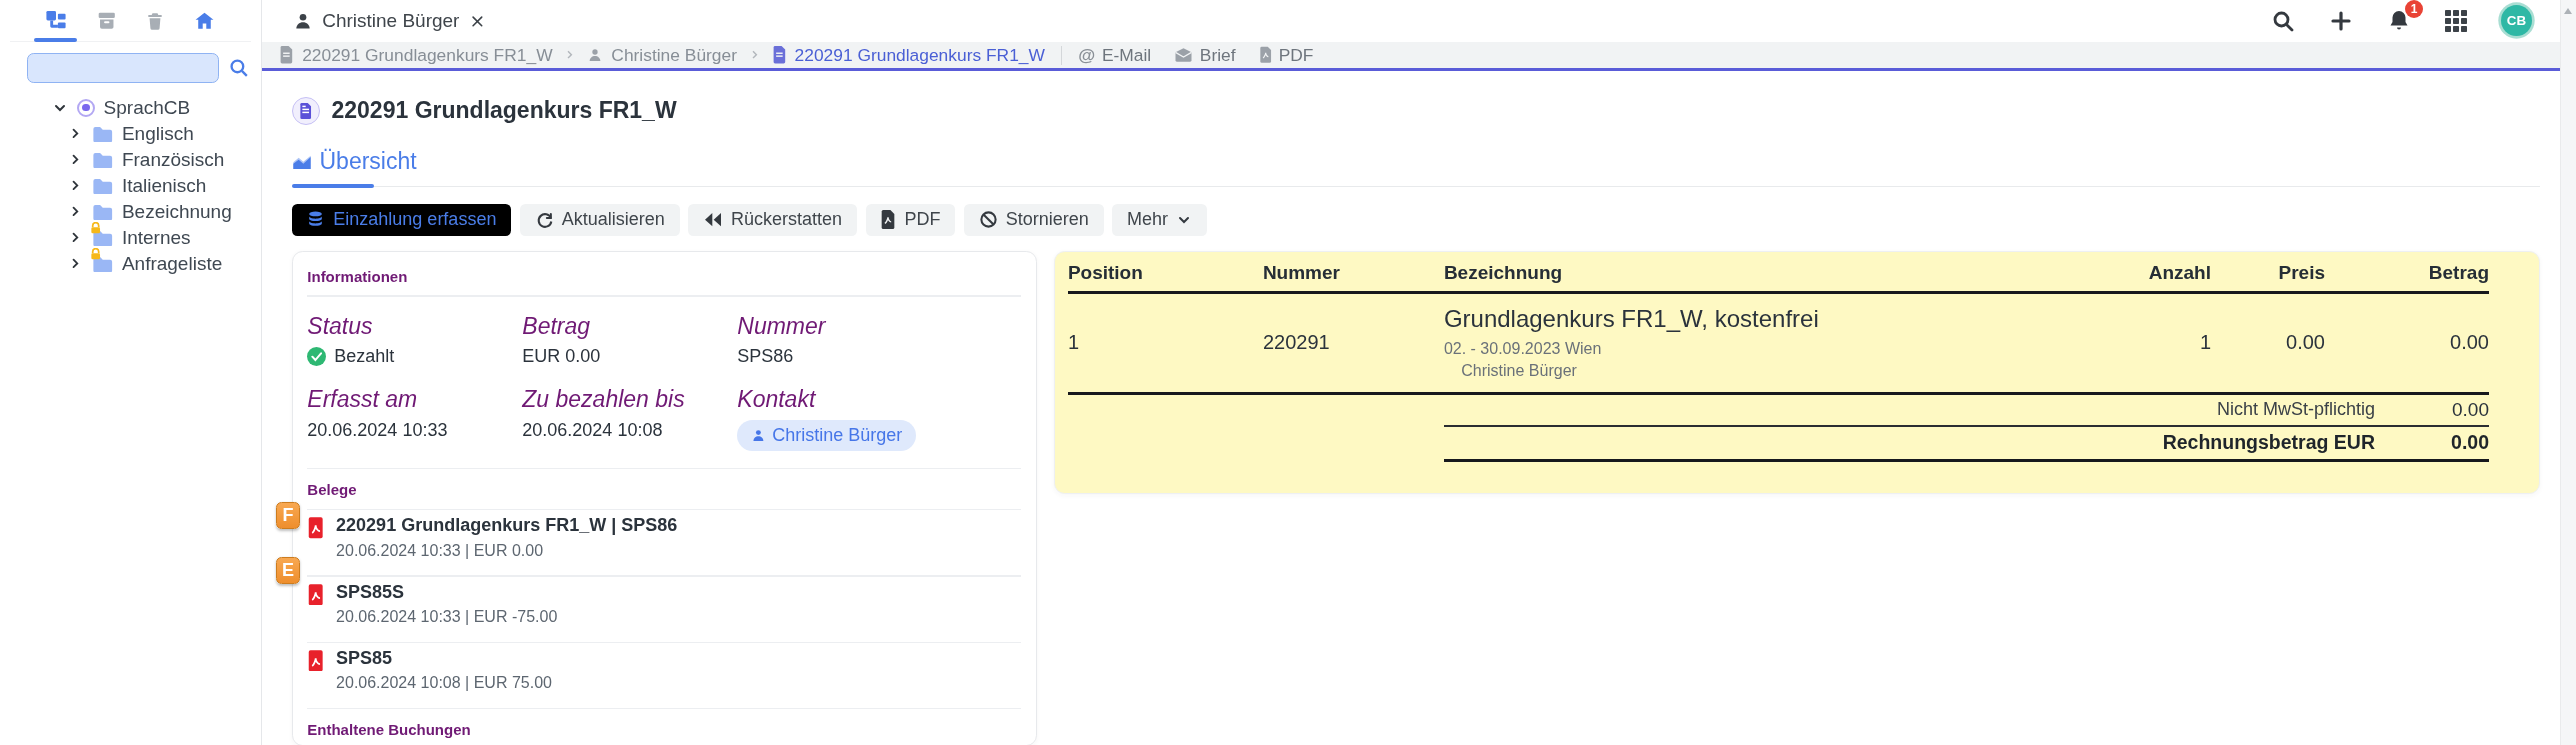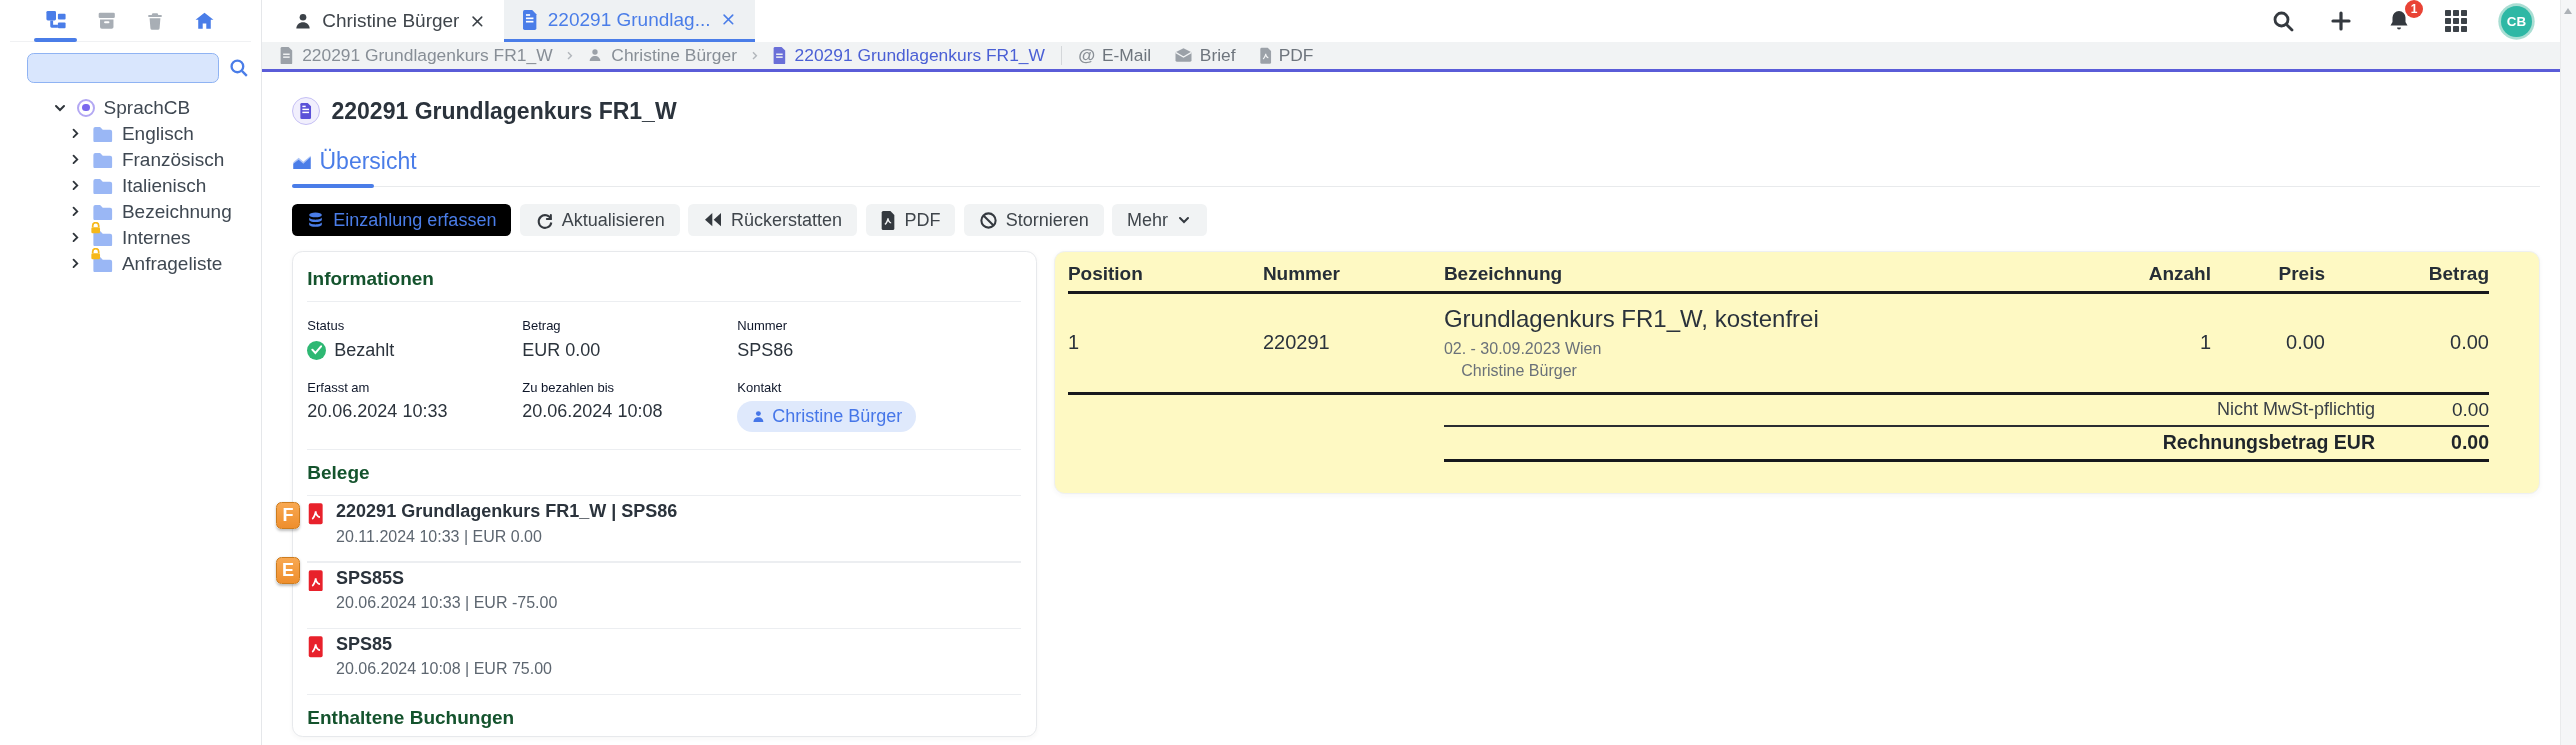--- a/index.html
+++ b/index.html
@@ -74,24 +74,24 @@
   .btn { height:32px; border:none; border-radius:5.4px; display:inline-flex; align-items:center;
          gap:8px; font-size:18px; padding:0 14.8px; font-family:inherit; cursor:pointer; }
   .btn.primary { background:#000000; color:#4a7de8; }
   .btn.gray { background:#f1f3f4; color:#3f454b; }
 
   .cards { margin-top:14.8px; display:flex; gap:17px; align-items:flex-start; }
 
   
   .card-info { width:745px; background:#fff; border:1.3px solid #e7e9ec; border-radius:10.7px;
                padding:16px 14.8px 6.7px 14.8px; box-shadow:0 1.3px 5.4px rgba(40,50,60,.04); }
-  .sec-head { font-size:19px; font-weight:bold; color:#14532d; }
+  .sec-head { font-size:15px; font-weight:bold; color:#701a75; }
   .hr { height:1.3px; background:#eceef1; margin:10.7px 0 0 0; }
   .info-grid { display:grid; grid-template-columns:215px 215px 1fr; row-gap:19px; margin:16px 0 17.4px 0; }
-  .fld .lbl { font-size:13px; color:#0f172a; margin-bottom:6.7px; }
+  .fld .lbl { font-size:23px; color:#701a75; margin-bottom:6.7px;font-style:italic; }
   .fld .val { font-size:18px; color:#2b333c; display:flex; align-items:center; gap:8px; }
   .chk { width:19px; height:19px; border-radius:50%; background:#2eb873; display:flex;
          align-items:center; justify-content:center; }
   .chip { display:inline-flex; align-items:center; gap:6.7px; background:#dfe9fc; color:#4676e8;
           font-size:18px; border-radius:16px; padding:4.7px 13.4px; cursor:pointer; }
   .doc-item { display:flex; gap:11.4px; padding:5px 0; align-items:flex-start; cursor:pointer; }
   .doc-item .t1 { font-size:18px; font-weight:bold; color:#2b333c; }
   .doc-item .t2 { font-size:16px; color:#5d6670; margin-top:5.4px; }
   .doc-item .ic { margin-top:2px; }
   .subhead { margin-top:12px; }
@@ -277,34 +277,20 @@
             <circle cx="12" cy="7.5" r="4"></circle>
             <path d="M4 21c0-4.4 3.6-7.5 8-7.5s8 3.1 8 7.5z"></path>
           </svg>
         <span>Christine Bürger</span>
         <span class="x">
           <svg width="14.8" height="14.8" viewBox="0 0 24 24" fill="none" stroke="#3c4248" stroke-width="2.6" stroke-linecap="round">
               <path d="M5 5l14 14M19 5L5 19"></path>
             </svg>
         </span>
       </div>
-      <div class="tab active">
-        <svg width="17.4" height="20" viewBox="0 0 20 24" fill="#4a7de8">
-            <path d="M2 2a2 2 0 0 1 2-2h9l5 5v17a2 2 0 0 1-2 2H4a2 2 0 0 1-2-2z"></path>
-            <rect x="5.5" y="9" width="9" height="2" fill="#fff"></rect>
-            <rect x="5.5" y="13" width="9" height="2" fill="#fff"></rect>
-            <rect x="5.5" y="5" width="5" height="2" fill="#fff"></rect>
-          </svg>
-        <span>220291 Grundlag...</span>
-        <span class="x">
-          <svg width="14.8" height="14.8" viewBox="0 0 24 24" fill="none" stroke="#4a7de8" stroke-width="2.6" stroke-linecap="round">
-              <path d="M5 5l14 14M19 5L5 19"></path>
-            </svg>
-        </span>
-      </div>
 
       <div class="top-icons">
         <span>
           <svg width="24" height="24" viewBox="0 0 24 24" fill="none" stroke="#34393f" stroke-width="2.8">
               <circle cx="10.5" cy="10.5" r="6.5"></circle>
               <path d="M15.5 15.5 21 21" stroke-linecap="round"></path>
             </svg>
         </span>
         <span>
           <svg width="24" height="24" viewBox="0 0 24 24" fill="none" stroke="#34393f" stroke-width="3.2" stroke-linecap="round">
@@ -511,21 +497,21 @@
 
           <div class="doc-item">
             <span class="ic">
               <svg width="17.4" height="21.5" viewBox="0 0 20 24">
                   <path d="M2 2a2 2 0 0 1 2-2h12a2 2 0 0 1 2 2v20a2 2 0 0 1-2 2H4a2 2 0 0 1-2-2z" fill="#e8212b"></path>
                   <path d="M6 18c2-1.2 4-7 4-9 0 3.5 2.4 7 5 7" fill="none" stroke="#fff" stroke-width="2"></path>
                 </svg>
             </span>
             <span>
               <div class="t1">220291 Grundlagenkurs FR1_W | SPS86</div>
-              <div class="t2">20.11.2024 10:33 | EUR 0.00</div>
+              <div class="t2">20.06.2024 10:33 | EUR 0.00</div>
             </span>
           </div>
           <div class="hr"></div>
 
           <div class="doc-item">
             <span class="ic">
               <svg width="17.4" height="21.5" viewBox="0 0 20 24">
                   <path d="M2 2a2 2 0 0 1 2-2h12a2 2 0 0 1 2 2v20a2 2 0 0 1-2 2H4a2 2 0 0 1-2-2z" fill="#e8212b"></path>
                   <path d="M6 18c2-1.2 4-7 4-9 0 3.5 2.4 7 5 7" fill="none" stroke="#fff" stroke-width="2"></path>
                 </svg>

